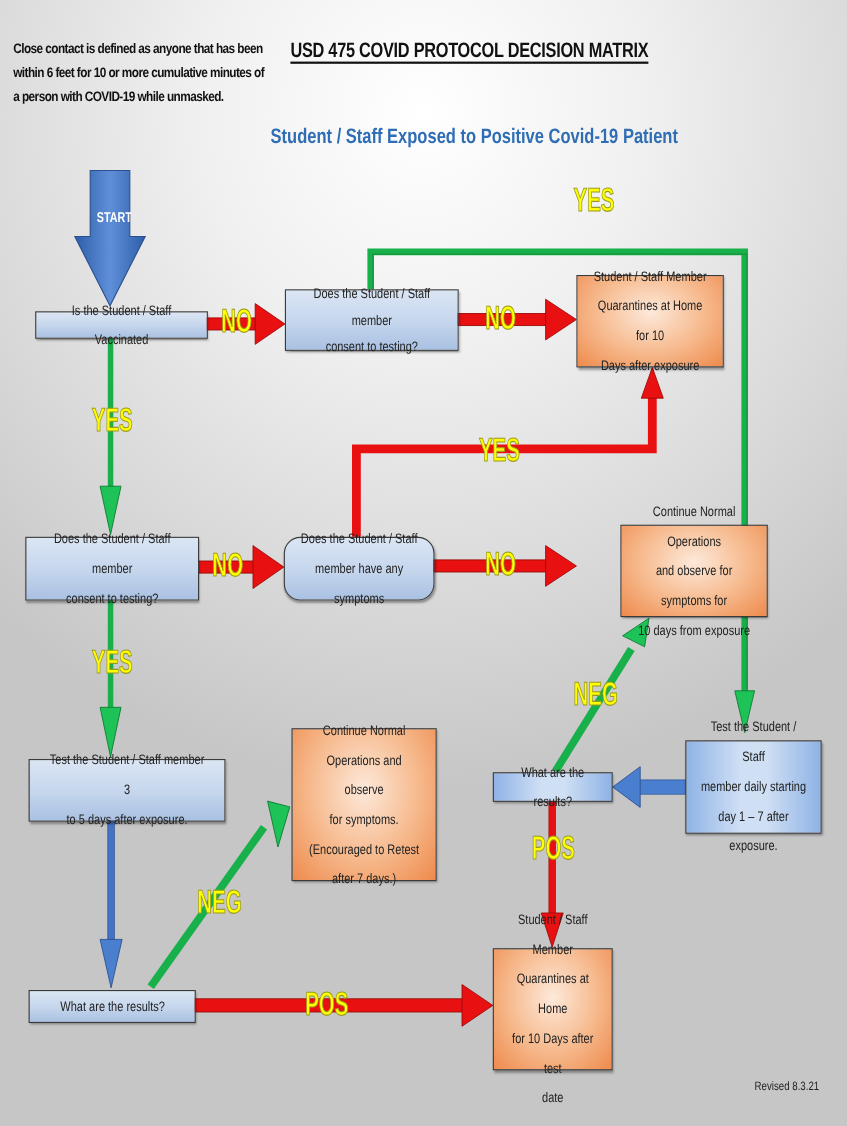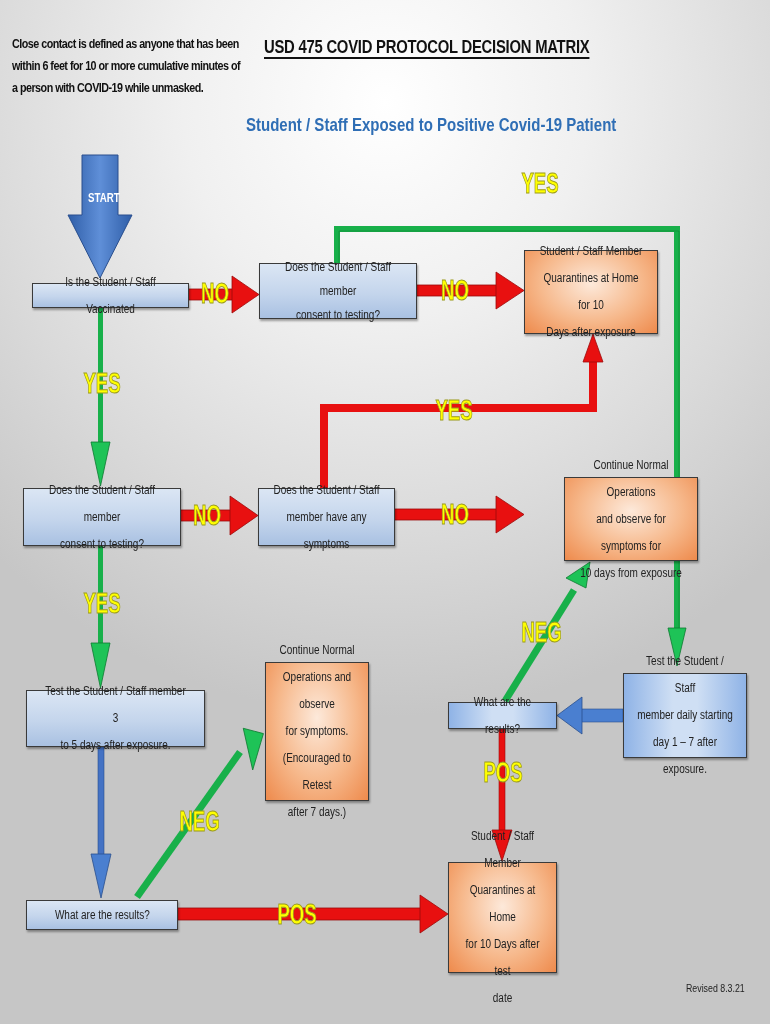--- a/index.html
+++ b/index.html
@@ -159,35 +159,35 @@
 <div class="box orange" style="left:524px;top:250px;width:134px;height:84px;">
     <span>Student / Staff Member
 Quarantines at Home for 10
 Days after exposure</span>
   </div>
 
 <div class="box blue" style="left:23px;top:488px;width:158px;height:58px;">
     <span>Does the Student / Staff member
 consent to testing?</span>
   </div>
-<div class="box blue" style="left:258px;top:488px;width:137px;height:58px;">
+<div class="box blue" style="left:258px;top:488px;width:137px;height:58px;border-radius:15px;">
     <span>Does the Student / Staff
 member have any symptoms</span>
   </div>
 <div class="box orange" style="left:524px;top:477px;width:134px;height:84px;margin-left:40px;">
     <span>Continue Normal Operations
 and observe for symptoms for
 10 days from exposure</span>
   </div>
 
 <div class="box blue" style="left:26px;top:690px;width:179px;height:57px;">
     <span>Test the Student / Staff member 3
 to 5 days after exposure.</span>
   </div>
-<div class="box orange" style="left:265px;top:662px;width:104px;height:139px;">
+<div class="box orange" style="left:265px;top:662px;width:132px;height:139px;">
     <span>Continue Normal
 Operations and observe
 for symptoms.
 (Encouraged to Retest
 after 7 days.)</span>
   </div>
 <div class="box blue2" style="left:448px;top:702px;width:109px;height:27px;">
     <span>What are the results?</span>
   </div>
 <div class="box blue2" style="left:623px;top:673px;width:124px;height:85px;">

